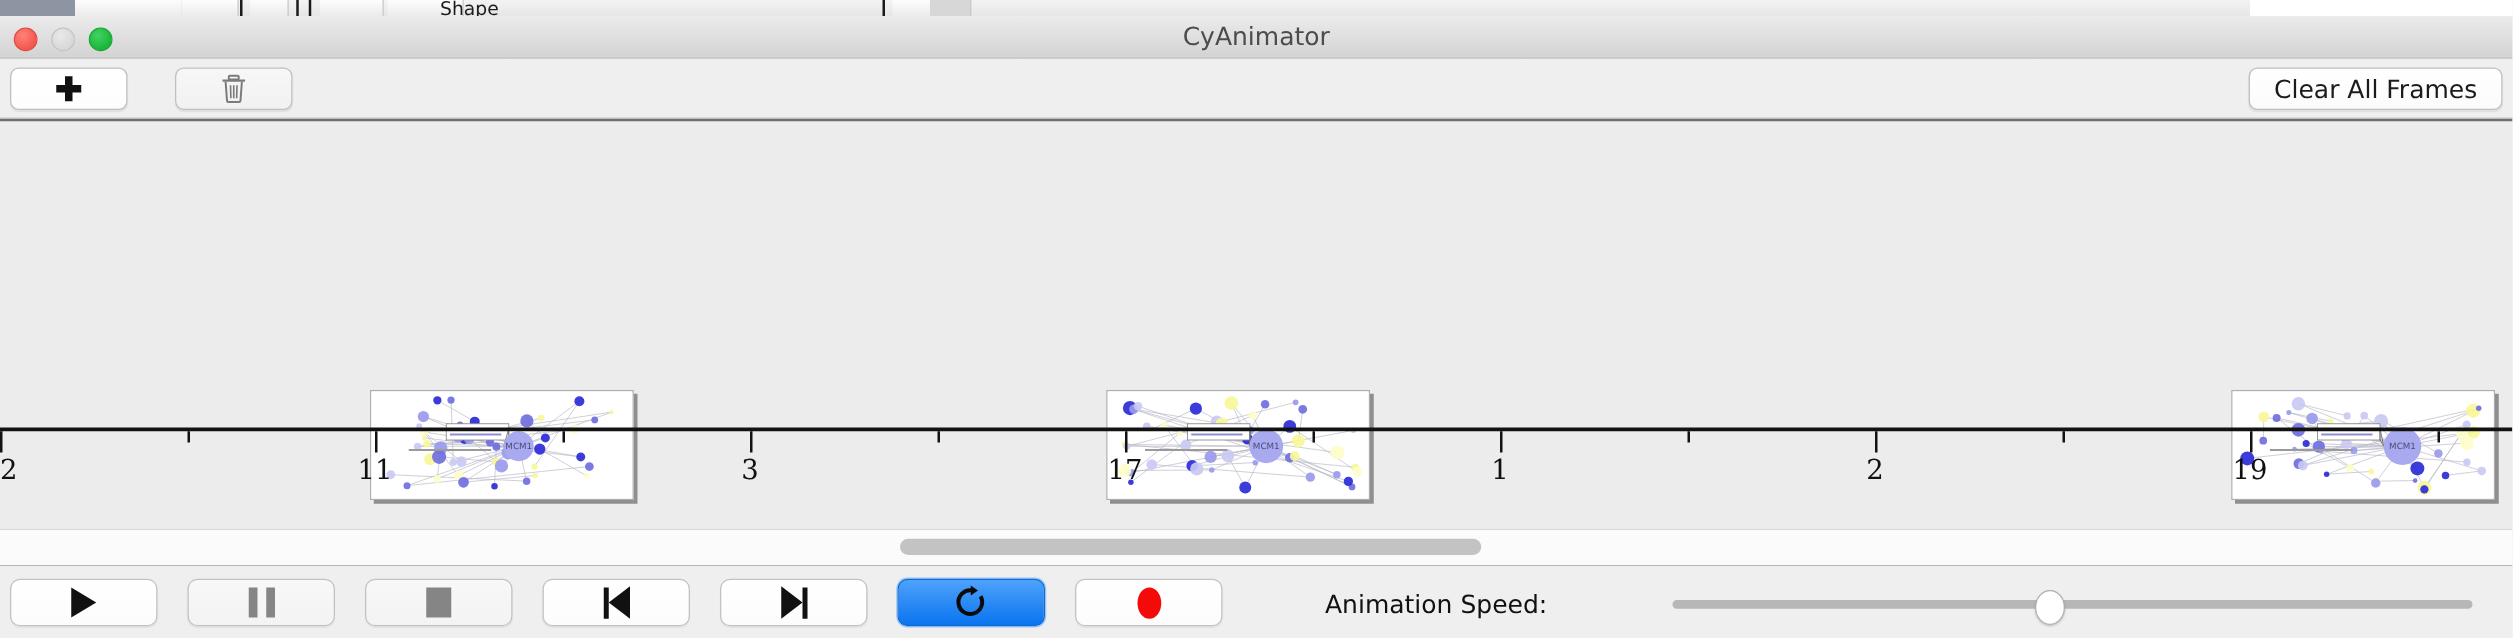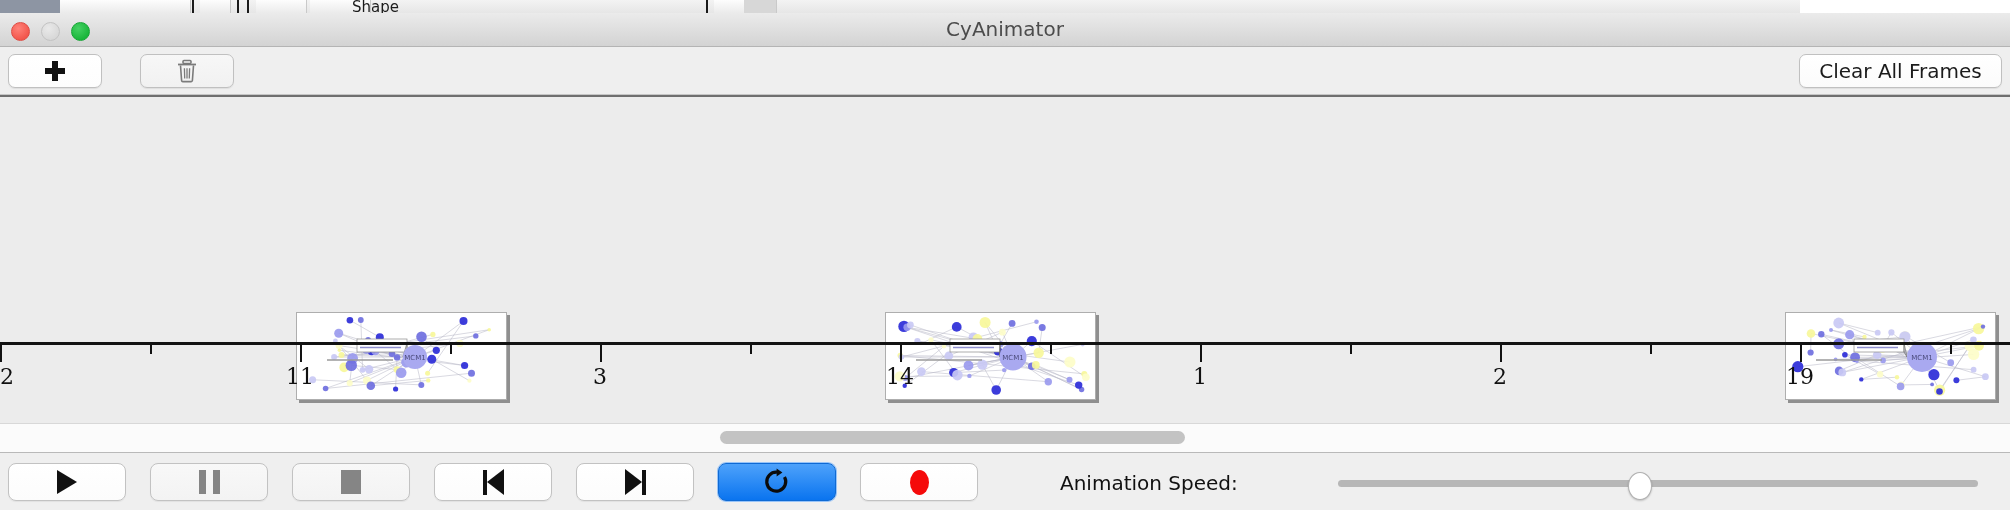--- a/index.html
+++ b/index.html
@@ -664,21 +664,21 @@
     <div id="axis-wrap">
       <div id="axis-line"></div>
       <div id="ticks">
           <div class="tick major" style="left: 0px;"></div>
           <div class="tick-label" style="left: 0px;">12</div>
           <div class="tick major" style="left: 300px;"></div>
           <div class="tick-label" style="left: 300px;">11</div>
           <div class="tick major" style="left: 600px;"></div>
           <div class="tick-label" style="left: 600px;">3</div>
           <div class="tick major" style="left: 900px;"></div>
-          <div class="tick-label" style="left: 900px;">14</div>
+          <div class="tick-label" style="left: 900px;">17</div>
           <div class="tick major" style="left: 1200px;"></div>
           <div class="tick-label" style="left: 1200px;">1</div>
           <div class="tick major" style="left: 1500px;"></div>
           <div class="tick-label" style="left: 1500px;">2</div>
           <div class="tick major" style="left: 1800px;"></div>
           <div class="tick-label" style="left: 1800px;">19</div>
           <div class="tick minor" style="left: 150px;"></div>
           <div class="tick minor" style="left: 450px;"></div>
           <div class="tick minor" style="left: 750px;"></div>
           <div class="tick minor" style="left: 1050px;"></div>

